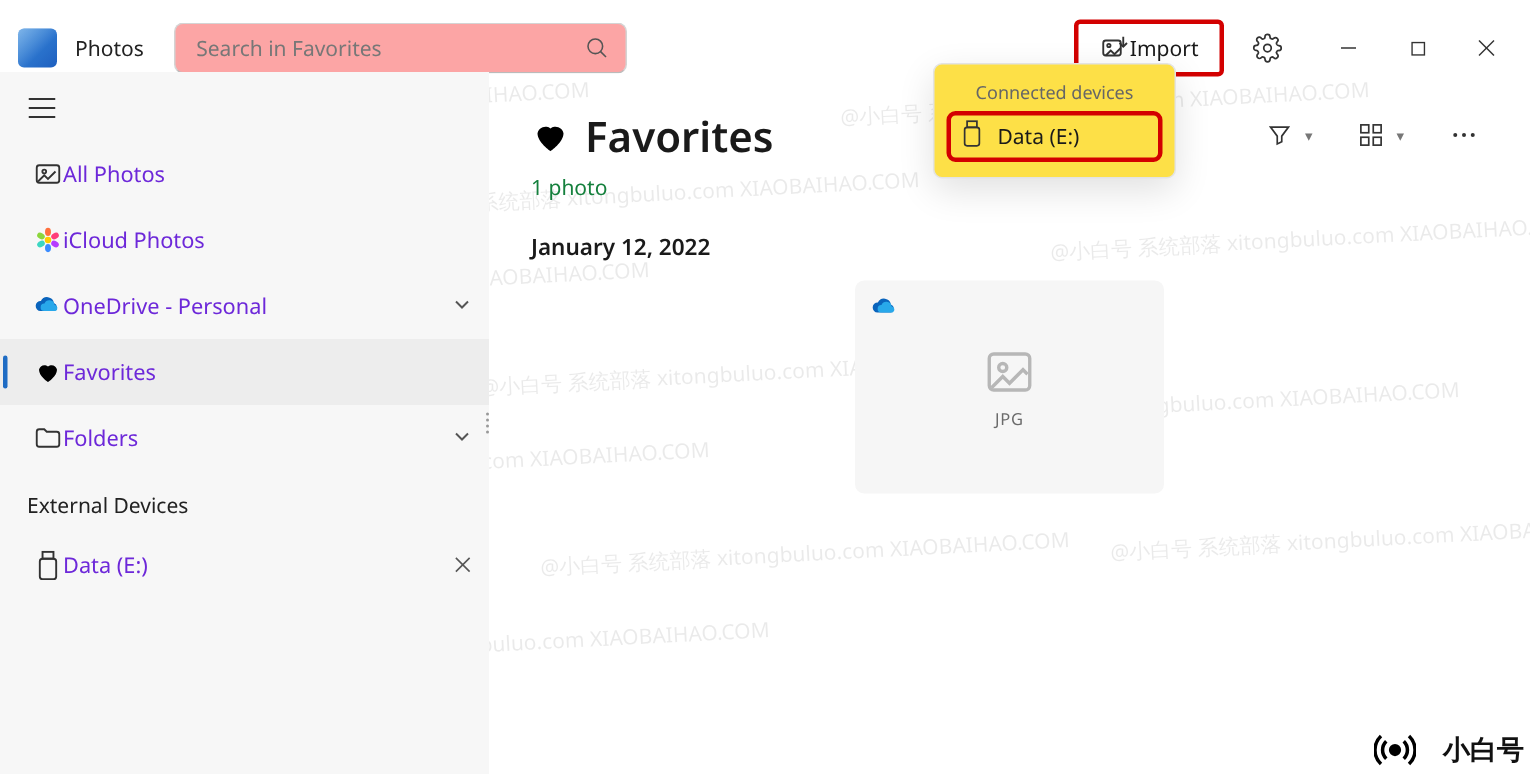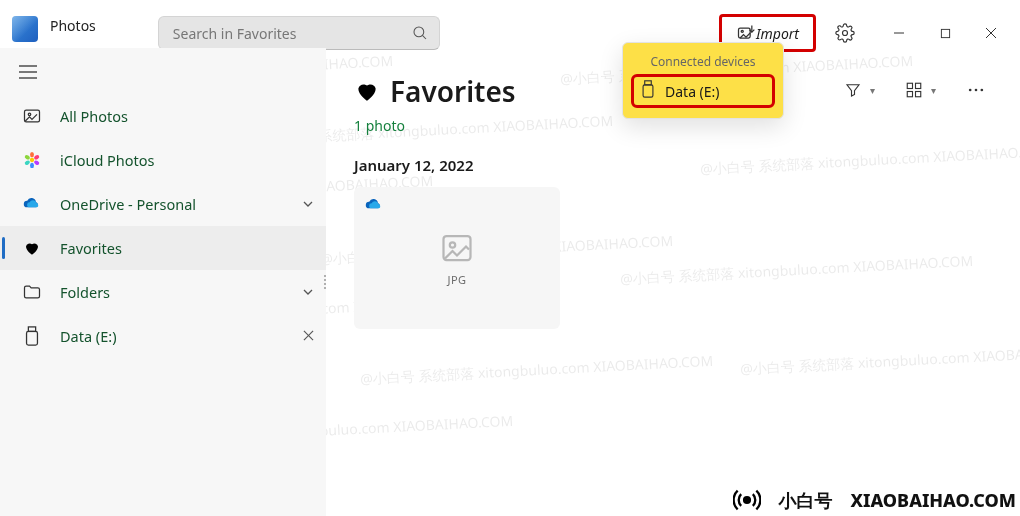--- a/index.html
+++ b/index.html
@@ -1,41 +1,41 @@
 <!DOCTYPE html>
 <html><head>
 <meta charset="utf-8">
 <style>
   * { box-sizing: border-box; margin: 0; padding: 0; font-family: "Segoe UI", system-ui, sans-serif; }
   body { width: 1020px; height: 516px; overflow: hidden; background: #fff; color: #1a1a1a; position: relative; }
 
   
-  .titlebar { height: 48px; display: flex; align-items: flex-start; padding: 16px 6px 0 12px; gap: 12px; }
+  .titlebar { height: 48px; display: flex; align-items: center; padding: 16px 6px 0 12px; gap: 12px; }
   .app-logo { width: 26px; height: 26px; border-radius: 4px; background: linear-gradient(135deg,#3a8dde 0%,#1e5fbf 100%); position: relative; overflow: hidden; flex-shrink:0;}
   .app-logo::before { content:""; position:absolute; inset:0; background: linear-gradient(135deg,rgba(255,255,255,.35),transparent 60%);}
   .app-title { font-size: 14px; color:#222; margin-right: 8px; }
-  .searchbox { flex: 1; max-width: 540px; height: 34px; background: #e5e5e5; border: 1px solid #d4d4d4; border-bottom:1.5px solid #bbb; border-radius: 6px; display:flex; align-items:center; padding: 0 10px 0 14px; color:#5d5d5d;margin-left:42px; }
+  .searchbox { flex: 1; max-width: 540px; height: 34px; background: #fca5a5; border: 1px solid #d4d4d4; border-bottom:1.5px solid #bbb; border-radius: 6px; display:flex; align-items:center; padding: 0 10px 0 14px; color:#5d5d5d; }
   .searchbox input { border:none; outline:none; background:transparent; flex:1; font-size:14px; color:#333; }
   .searchbox input::placeholder { color:#777; }
   .search-icon-svg { width:18px;height:18px;stroke:#555;stroke-width:1.4;fill:none;}
   .spacer-flex { flex:1; }
 
-  .import-btn { height:34px; display:flex; align-items:center; gap:0; padding:0 14px; border:1px solid transparent; border-radius:5px; cursor:pointer; font-size:14px;font-style:italic; }
+  .import-btn { height:34px; display:flex; align-items:center; gap:0; padding:0 14px; border:1px solid transparent; border-radius:5px; cursor:pointer; font-size:14px; }
   .gear-btn { width:38px;height:34px; display:flex;align-items:center;justify-content:center; cursor:pointer; border-radius:5px;}
 
   .win-controls { display:flex; margin-left:auto; }
   .win-controls div { width:46px; height:34px; display:flex; align-items:center; justify-content:center; color:#333; }
 
   .red-box { outline: 3px solid #d30000; outline-offset: -1px; border-radius:2px;}
 
   
   .body-row { display:flex; height:calc(100% - 48px); }
   .sidebar { width: 326px; background:#f7f7f7; border-right: none; padding-top: 6px; display:flex; flex-direction:column; position:relative;}
   .hamburger { width:40px; height:36px; display:flex;align-items:center;justify-content:center; margin-left:8px; margin-bottom:4px; cursor:pointer; border-radius:5px;}
-  .side-item { height:44px; display:flex; align-items:center; gap:18px; padding:0 12px 0 22px; cursor:pointer; font-size:14.5px; color:#14532d; position:relative;}
+  .side-item { height:44px; display:flex; align-items:center; padding:0 12px 0 22px; cursor:pointer; font-size:14.5px; color:#6d28d9; position:relative;}
   .side-item.active { background:#ededed;}
   .side-item.active::before { content:""; position:absolute; left:2px; top:11px; bottom:11px; width:3px; border-radius:2px; background:#1f6cc4;}
   .side-icon { width:20px; display:flex; align-items:center; justify-content:center; flex-shrink:0;}
   .chev { margin-left:auto; color:#555;}
   .side-section { padding: 14px 0 8px 18px; font-size:14px; color:#222; }
   .side-close { margin-left:auto; color:#555; font-size:13px;}
   .heart-fill { fill:#000; }
   .onedrive-cloud { width:20px;height:14px; }
   .icloud-flower { width:18px;height:18px; }
 
@@ -51,21 +51,21 @@
   .head-actions { margin-left:auto; display:flex; align-items:flex-start; gap:18px; margin-top:2px;}
   .act-btn { display:flex; align-items:center; gap:6px; height:32px; padding:0 6px; border-radius:4px; cursor:pointer; color:#333;}
   .small-chev { font-size:10px; color:#777; margin-left:2px;}
 
   .devices-panel { position:absolute; top:-6px; right:236px; background:#fde047; border:1px solid #e3e3e3; border-radius:6px; box-shadow:0 8px 24px rgba(0,0,0,.12); width:162px; padding:10px 10px 12px; z-index:5;}
   .devices-title { font-size:12px; color:#666; text-align:center; margin-bottom:6px;}
   .device-entry { display:flex; align-items:center; gap:10px; height:30px; padding:0 8px; border-radius:4px; font-size:14px;}
 
   .date-header { font-size:15px; font-weight:600; margin-top:20px; margin-bottom:12px; }
 
-  .thumb-row { display:flex; gap:10px;}
+  .thumb-row { display:flex; gap:10px;justify-content:center;}
   .thumb { width:206px; height:142px; border-radius:6px; background:#f6f6f6; position:relative; overflow:hidden; display:flex; align-items:center; justify-content:center; flex-direction:column; gap:6px;}
   .thumb .cloud-badge { position:absolute; top:8px; left:10px; }
   .thumb .ext { font-size:11px; color:#6b6b6b; letter-spacing:.5px;}
   .img-icon-svg { width:36px;height:36px; stroke:#b7b7b7; stroke-width:1.5; fill:none;}
 
   
   .bottom-wm { position:fixed; right:4px; bottom:2px; display:flex; align-items:center; gap:18px; font-weight:700; font-size:18px; color:#111; z-index:20;}
   .bottom-wm svg { width:28px;height:28px;}
 
   .bg-wm { position:absolute; inset:0; pointer-events:none; opacity:.08; overflow:hidden; z-index:0;}
@@ -204,20 +204,21 @@
           <svg width="20" height="20" viewBox="0 0 24 24" fill="none" stroke="#333" stroke-width="1.5">
             <path d="M3 7a2 2 0 0 1 2-2h4l2 2h8a2 2 0 0 1 2 2v8a2 2 0 0 1-2 2H5a2 2 0 0 1-2-2z"></path>
           </svg>
         </span>
       <span>Folders</span>
       <span class="chev"><svg width="12" height="12" viewBox="0 0 12 12" fill="none" stroke="#555" stroke-width="1.3">
             <path d="M2 4l4 4 4-4"></path>
           </svg></span>
     </div>
 
+    <div class="side-section">External Devices</div>
 
     <div class="side-item">
       <span class="side-icon">
           <svg width="16" height="20" viewBox="0 0 16 22" fill="none" stroke="#333" stroke-width="1.4">
             <rect x="4" y="1" width="8" height="5"></rect>
             <rect x="2" y="6" width="12" height="15" rx="2"></rect>
           </svg>
         </span>
       <span>Data (E:)</span>
       <span class="side-close"><svg width="11" height="11" viewBox="0 0 12 12" stroke="#555" stroke-width="1.2">
@@ -309,14 +310,13 @@
 
 <div class="bottom-wm">
   <svg viewBox="0 0 24 24" fill="none" stroke="#000" stroke-width="2">
       <circle cx="12" cy="12" r="2.5" fill="#000"></circle>
       <path d="M7 7a7 7 0 0 0 0 10"></path>
       <path d="M17 7a7 7 0 0 1 0 10"></path>
       <path d="M4 4a11 11 0 0 0 0 16"></path>
       <path d="M20 4a11 11 0 0 1 0 16"></path>
     </svg>
   <span>小白号</span>
-  <span style="font-weight:800;">XIAOBAIHAO.COM</span>
 </div>
 
 </body></html>

